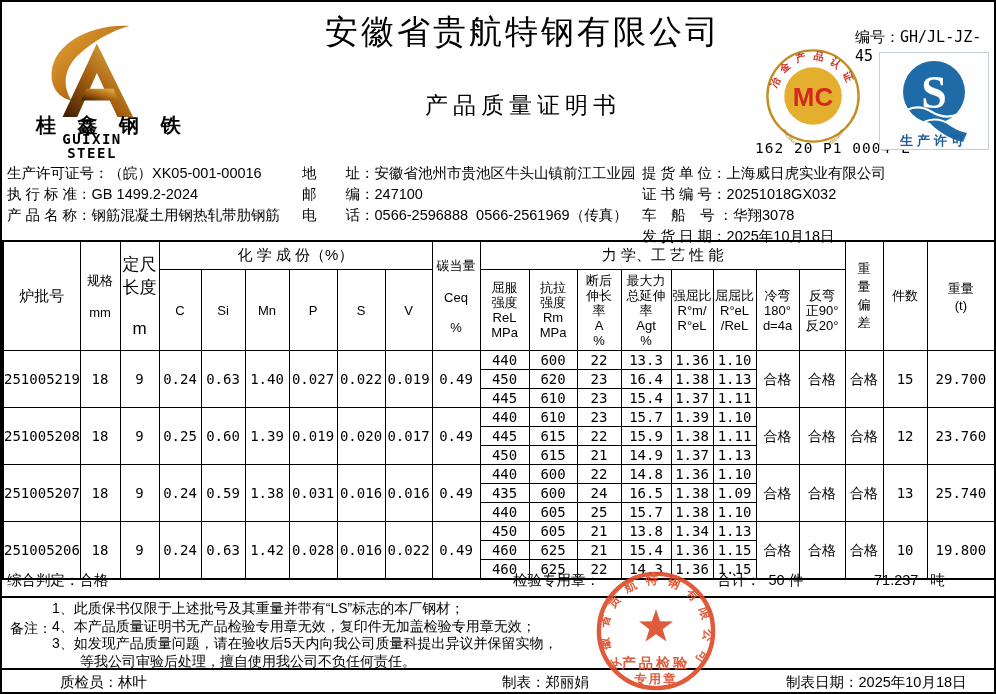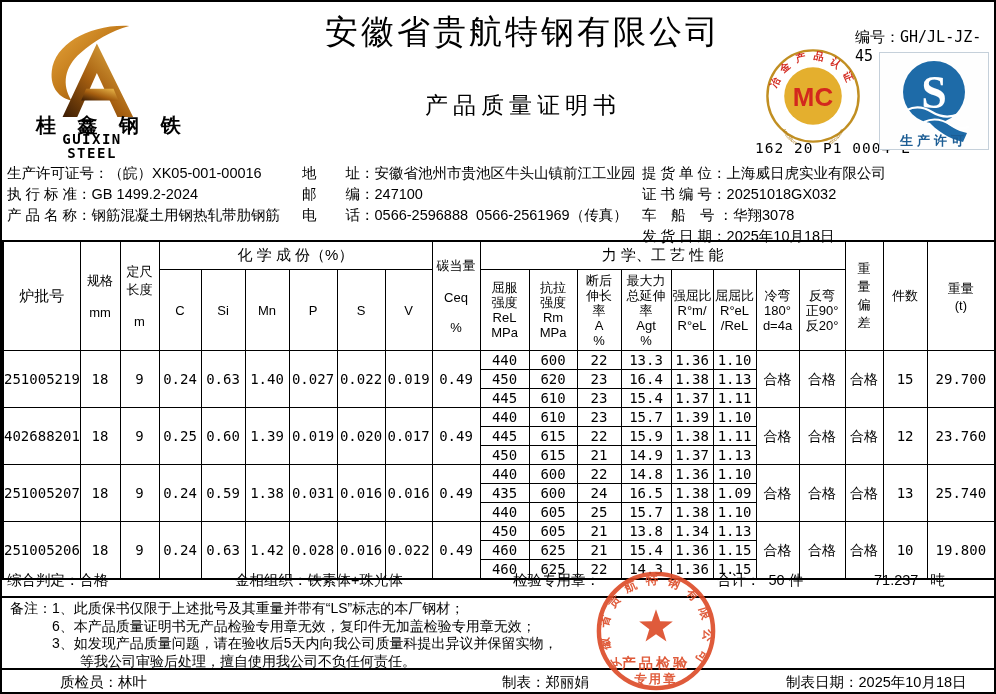--- a/index.html
+++ b/index.html
@@ -21,21 +21,21 @@
        border:2px solid #000;}
   table.main th,table.main td{border:1px solid #000;padding:0;text-align:center;vertical-align:middle;
        font-weight:normal;white-space:pre-line;overflow:hidden;}
   tr.h1 th{height:27px;font-size:15px;}
   tr.h2 th{height:80px;font-size:13px;line-height:15px;}
   td{height:18px;font-size:14px;line-height:17px;font-family:"DejaVu Sans Mono","Liberation Sans",monospace;}
   td.cn{font-family:"Liberation Sans",sans-serif;}
   .summary{top:564px;left:0;width:100%;height:30px;border-bottom:2px solid #000;font-size:14.5px;}
   .summary span{position:absolute;top:0;line-height:28px;white-space:pre;}
   .notes{top:598px;left:8px;width:970px;font-size:14px;line-height:17.5px;display:flex;}
-  .notes .nlabel{white-space:pre;}
+  .notes .nlabel{white-space:pre;margin-top:20px;}
   .notes .nlines div{white-space:pre;}
   .footer{top:666px;left:0;width:100%;height:24px;border-top:2px solid #000;font-size:14.5px;}
   .footer span{position:absolute;top:0;line-height:24px;white-space:pre;text-align:center;}
   .stamp-wrap{top:566px;left:588px;opacity:.9;pointer-events:none;}
 </style>
 </head>
 <body>
 
 <div class="doc">
 
@@ -132,21 +132,21 @@
       <col style="width:38px">
         <col style="width:44px">
         <col style="width:68px">
     </colgroup>
     <tbody>
         <tr class="h1">
       <th rowspan="2">炉批号</th>
       <th rowspan="2" style="font-size:13px">规格
 
 mm</th>
-      <th rowspan="2" style="font-size:13px">定尺
+      <th rowspan="2" style="font-size:17px">定尺
 长度
 
 m</th>
       <th colspan="6">化 学 成 份（%）</th>
       <th rowspan="2" style="font-size:13px">碳当量
 
 Ceq
 
 %</th>
       <th colspan="8">力 学、工 艺 性 能</th>
@@ -231,21 +231,21 @@
     <tr>
       <td>445</td>
       <td>610</td>
       <td>23</td>
       <td>15.4</td>
       <td>1.37</td>
       <td>1.11</td>
     </tr>
 
     <tr>
-      <td rowspan="3">402688201</td>
+      <td rowspan="3">251005208</td>
       <td rowspan="3">18</td>
       <td rowspan="3">9</td>
       <td rowspan="3">0.25</td>
       <td rowspan="3">0.60</td>
       <td rowspan="3">1.39</td>
       <td rowspan="3">0.019</td>
       <td rowspan="3">0.020</td>
       <td rowspan="3">0.017</td>
       <td rowspan="3">0.49</td>
       <td>440</td>
@@ -354,31 +354,30 @@
       <td>22</td>
       <td>14.3</td>
       <td>1.36</td>
       <td>1.15</td>
     </tr>
   </tbody>
     </table>
 
   <div class="abs summary">
     <span style="left:5px">综合判定：合格</span>
-    <span style="left:233px">金相组织：铁素体+珠光体</span>
     <span style="left:511px">检验专用章：</span>
     <span style="left:715px">合计：  50 件</span>
     <span style="left:872px">71.237   吨</span>
   </div>
 
   <div class="abs notes">
     <div class="nlabel">备注：</div>
     <div class="nlines">
       <div>1、此质保书仅限于上述批号及其重量并带有“LS”标志的本厂钢材；</div>
-      <div>6、本产品质量证明书无产品检验专用章无效，复印件无加盖检验专用章无效；</div>
+      <div>4、本产品质量证明书无产品检验专用章无效，复印件无加盖检验专用章无效；</div>
       <div>3、如发现产品质量问题，请在验收后5天内向我公司质量科提出异议并保留实物，</div>
       <div>　　等我公司审验后处理，擅自使用我公司不负任何责任。</div>
     </div>
   </div>
 
   <div class="abs footer">
     <span style="left:58px">质检员：林叶</span>
     <span style="left:500px">制表：郑丽娟</span>
     <span style="left:784px">制表日期：2025年10月18日</span>
   </div>

